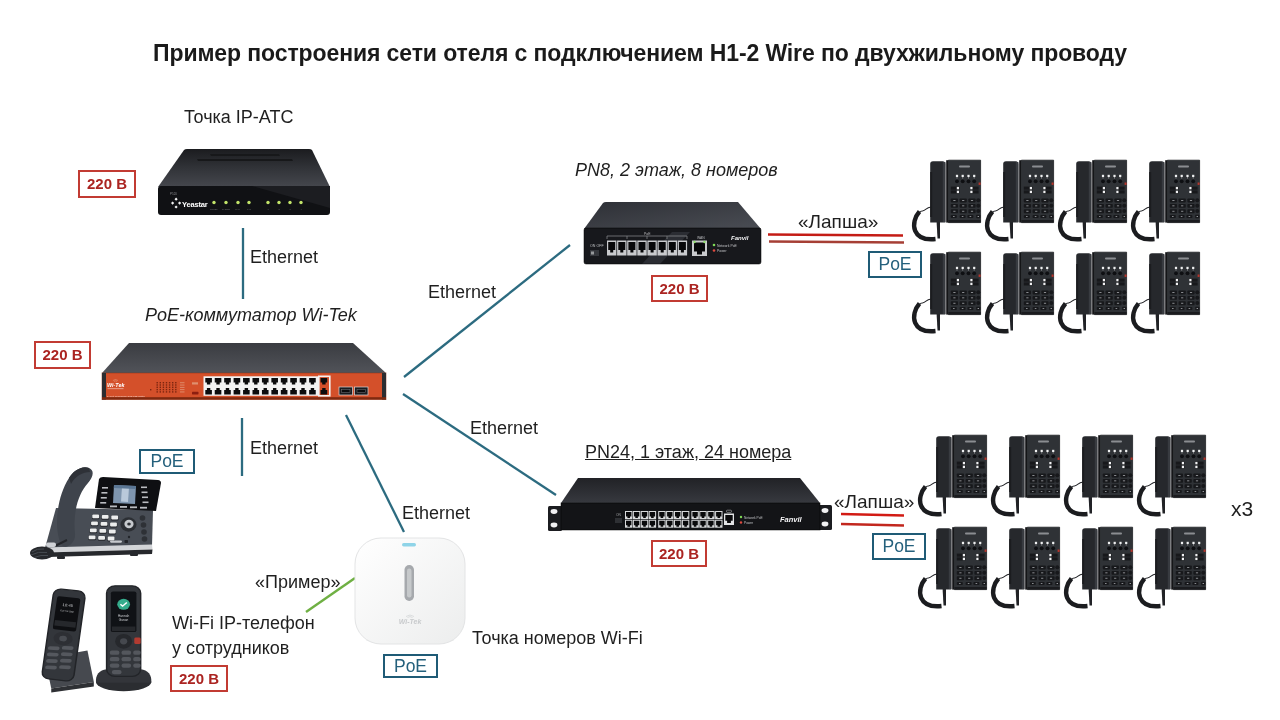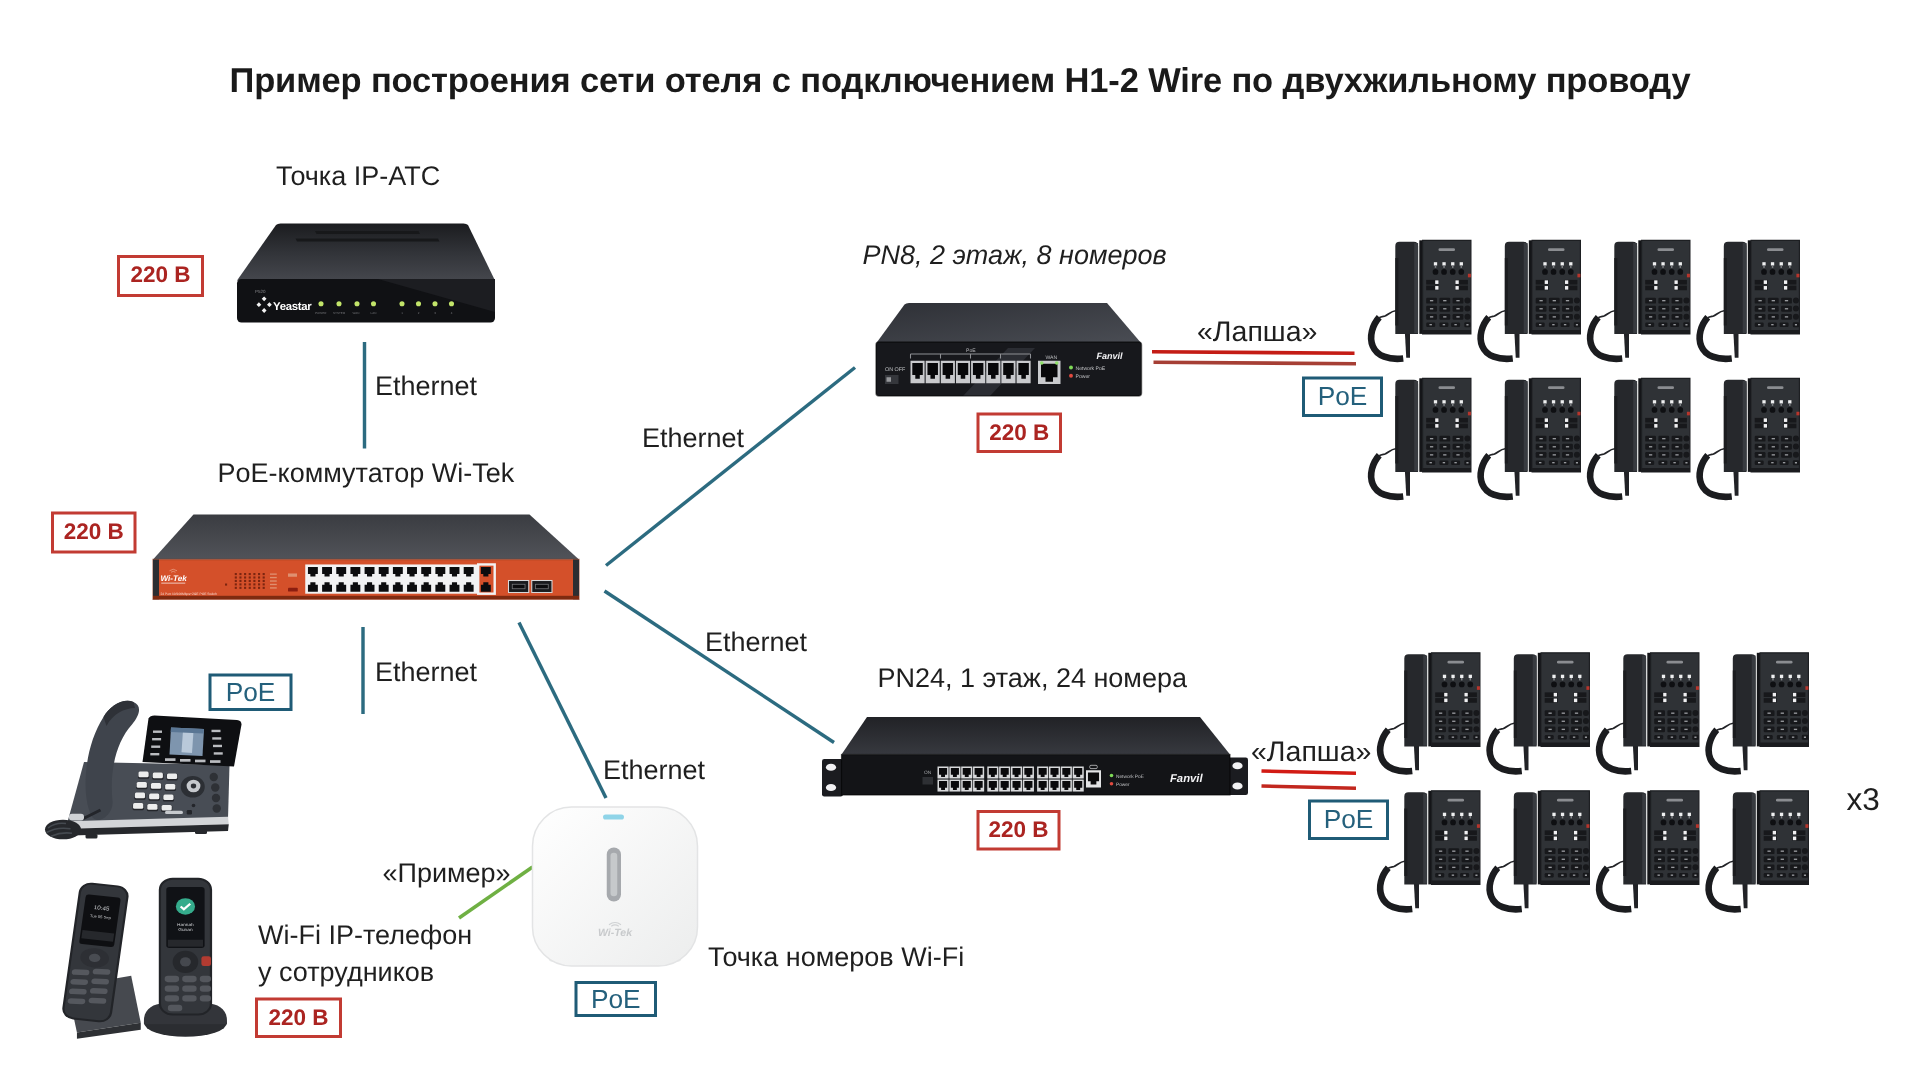--- a/index.html
+++ b/index.html
@@ -28,30 +28,30 @@
     <g stroke-width="2.4" fill="none">
       <line x1="768" y1="234.5" x2="903" y2="235.5" stroke="#c41c15"></line>
       <line x1="769" y1="241.5" x2="904" y2="242.5" stroke="#a63f35"></line>
       <line x1="841" y1="514" x2="904" y2="515.5" stroke="#d21b14"></line>
       <line x1="841" y1="524" x2="904" y2="525.5" stroke="#c2271e"></line>
     </g>
   </svg>
 
   <div class="lbl" style="left:184px;top:104px;">Точка IP-АТС</div>
   <div class="lbl" style="left:250px;top:244px;">Ethernet</div>
-  <div class="lbl" style="left:145px;top:302px;">PoE-коммутатор Wi-Tek</div>
+  <div class="lbl" style="left:145px;top:302px;font-style:italic;">PoE-коммутатор Wi-Tek</div>
   <div class="lbl" style="left:428px;top:279px;">Ethernet</div>
   <div class="lbl" style="left:470px;top:415px;">Ethernet</div>
   <div class="lbl" style="left:250px;top:435px;">Ethernet</div>
   <div class="lbl" style="left:402px;top:500px;">Ethernet</div>
   <div class="lbl" style="left:575px;top:157px;font-style:italic;">PN8, 2 этаж, 8 номеров</div>
-  <div class="lbl" style="left:585px;top:439px;">PN24, 1 этаж, 24 номера</div>
+  <div class="lbl" style="left:585px;top:439px;text-decoration:underline;">PN24, 1 этаж, 24 номера</div>
   <div class="lbl" style="left:798px;top:209px;font-size:19px;">«Лапша»</div>
   <div class="lbl" style="left:834px;top:489px;font-size:19px;">«Лапша»</div>
-  <div class="lbl" style="left:1231px;top:496px;font-size:21px;margin-top:25px;">x3</div>
+  <div class="lbl" style="left:1231px;top:496px;font-size:21px;">x3</div>
   <div class="lbl" style="left:255px;top:569px;">«Пример»</div>
   <div class="lbl" style="left:172px;top:611px;line-height:25px;">Wi-Fi IP-телефон<br>у сотрудников</div>
   <div class="lbl" style="left:472px;top:625px;">Точка номеров Wi-Fi</div>
 
   <div class="rbox" style="left:78px;top:170px;width:54px;height:24px;line-height:24px;">220 В</div>
   <div class="rbox" style="left:34px;top:341px;width:53px;height:24px;line-height:24px;">220 В</div>
   <div class="rbox" style="left:651px;top:275px;width:53px;height:23px;line-height:23px;">220 В</div>
   <div class="rbox" style="left:651px;top:540px;width:52px;height:23px;line-height:23px;">220 В</div>
   <div class="rbox" style="left:170px;top:665px;width:54px;height:23px;line-height:23px;">220 В</div>
 

